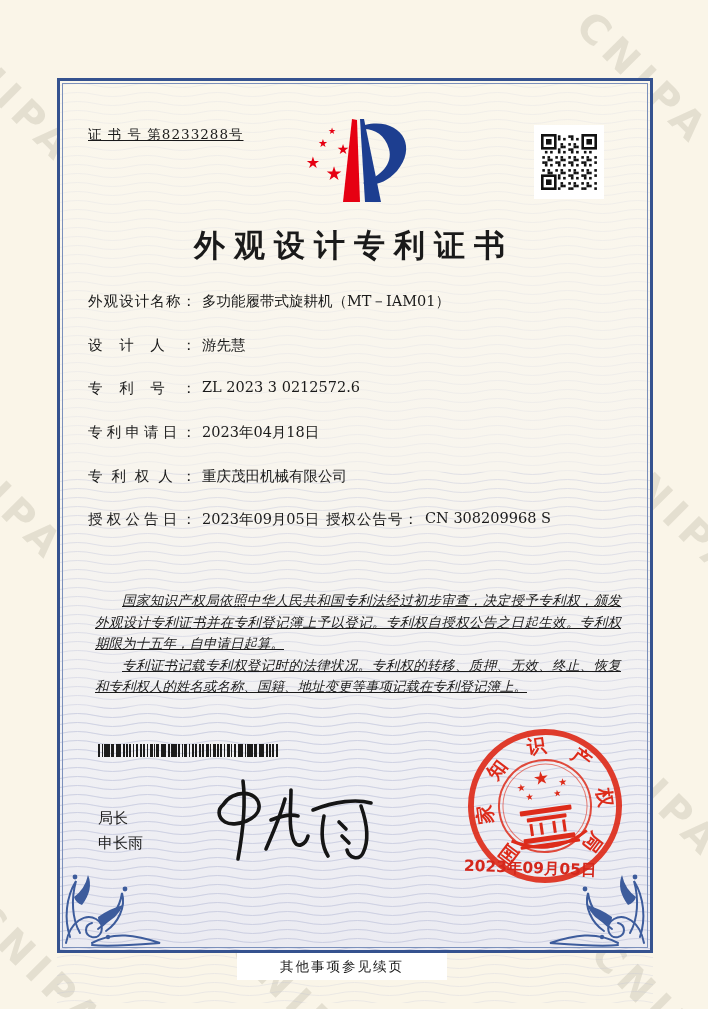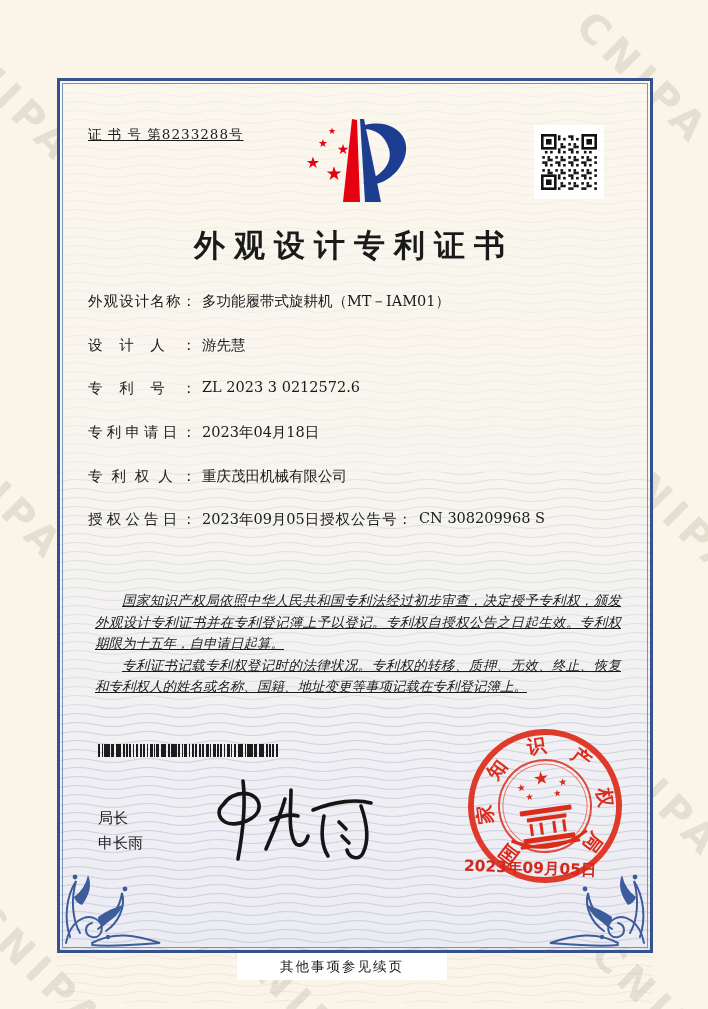--- a/index.html
+++ b/index.html
@@ -44,21 +44,21 @@
     font-size:31px;font-weight:bold;letter-spacing:9px;margin:12px;
   }
   .fields{position:absolute;left:88px;top:292px;width:540px;}
   .field-row{display:flex;height:43.7px;font-size:14.5px;align-items:flex-start;}
   .f-label{
     display:inline-block;width:108px;flex:none;
     text-align:justify;text-align-last:justify;
   }
   .f-value{margin-left:6px;white-space:nowrap;}
   .f-value.w-fixed{width:118px;flex:none;}
-  .f-label2{flex:none;letter-spacing:1px;}
+  .f-label2{flex:none;margin-left:6px;letter-spacing:1px;}
   .paras{
     position:absolute;left:95px;top:590px;width:526px;
     font-size:13.5px;line-height:21.5px;font-style:italic;
     text-align:justify;
   }
   .paras p{margin:0;text-indent:2em;text-decoration:underline;}
   .barcode{
     position:absolute;left:98px;top:744px;width:181px;height:13px;
     background:
       repeating-linear-gradient(90deg,#1c1c1c 0 1.5px,rgba(0,0,0,0) 1.5px 3.5px),

